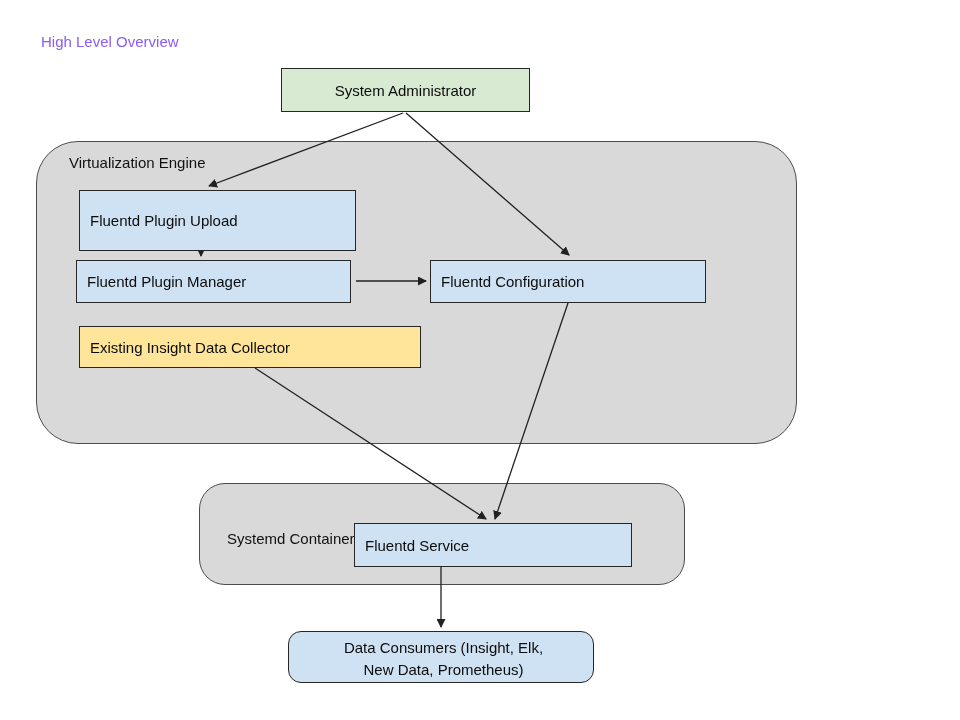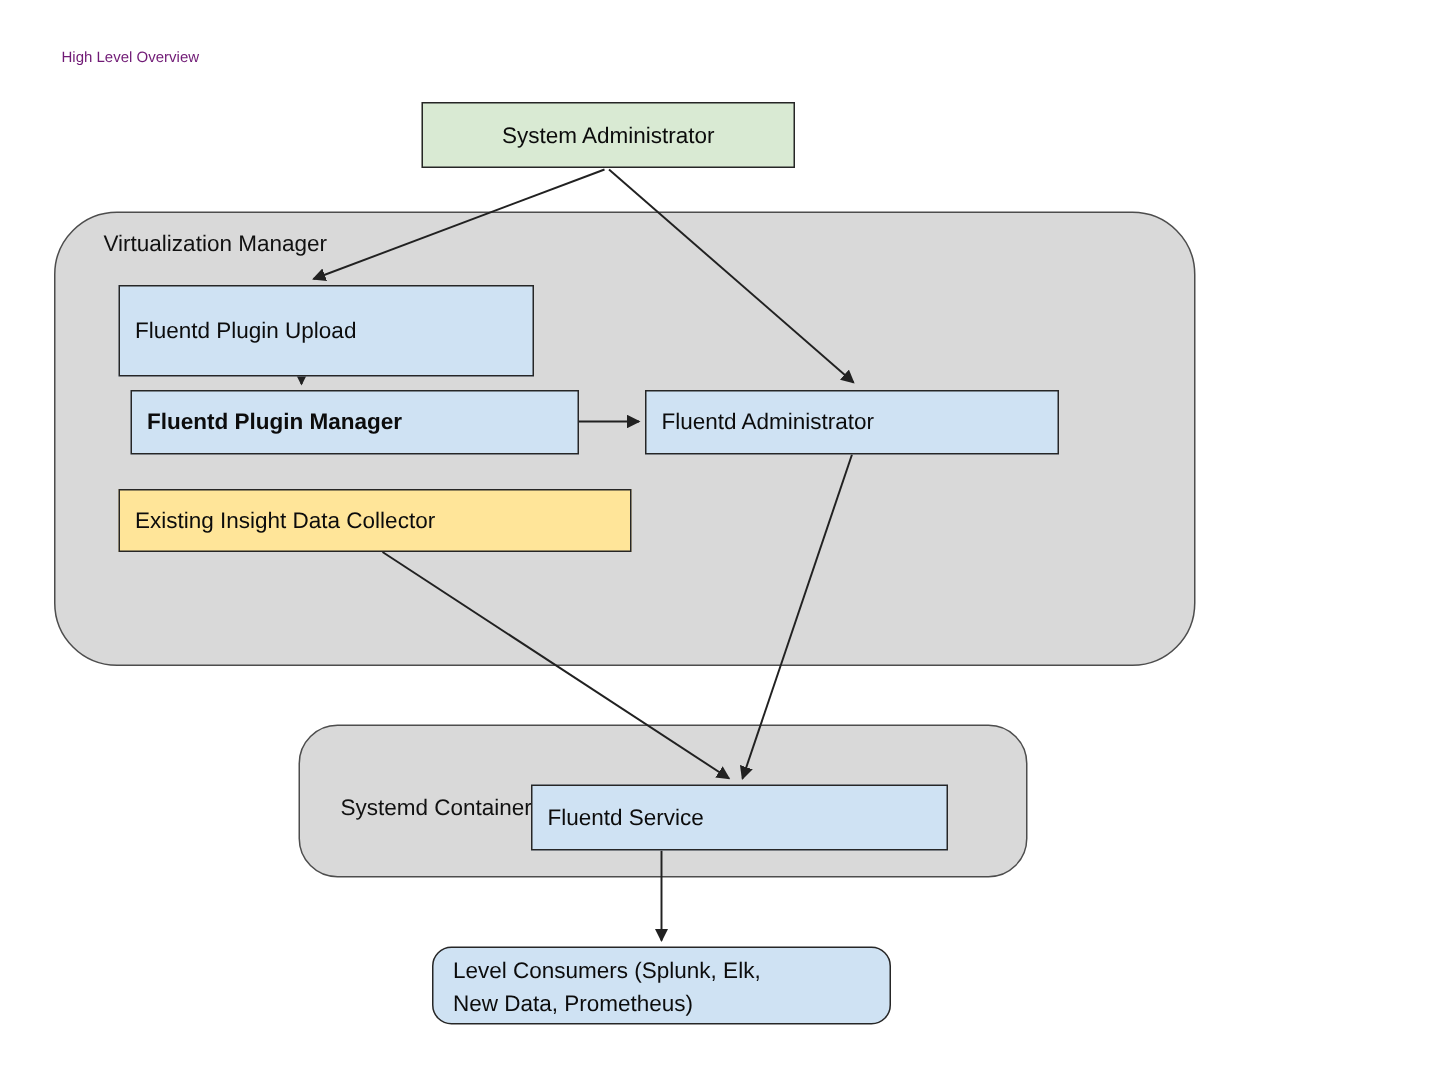--- a/index.html
+++ b/index.html
@@ -13,22 +13,22 @@
   }
   .canvas {
     position: relative;
     width: 960px;
     height: 720px;
   }
   .title {
     position: absolute;
     left: 41px;
     top: 33px;
-    font-size: 10px;
-    color: #701a75;
+    font-size: 15px;
+    color: #8b5cf6;
   }
   .container {
     position: absolute;
     background: var(--gray-fill, #d9d9d9);
     border: 1px solid var(--container-border, #4d4d4d);
     box-sizing: border-box;
   }
   .c-virt { left: 36px;  top: 141px; width: 761px; height: 303px; border-radius: 42px; }
   .c-sysd { left: 199px; top: 483px; width: 486px; height: 102px; border-radius: 26px; }
   .group-label {
@@ -51,46 +51,47 @@
   .node {
     position: absolute;
     box-sizing: border-box;
     border: 1px solid var(--node-border, #262626);
     display: flex;
     align-items: center;
     padding-left: 10px;
     font-size: 15px;
     color: #0c0c0c;
     white-space: nowrap;
+    text-align: center;
   }
   .node.centered { justify-content: center; padding-left: 0; }
   .n-sysadmin   { left: 281px; top: 68px;  width: 249px; height: 44px; background: var(--green-fill,  #d9ead3); }
   .n-upload     { left: 79px;  top: 190px; width: 277px; height: 61px; background: var(--blue-fill,   #cfe2f3); }
-  .n-manager    { left: 87px;  top: 260px; width: 299px; height: 43px; background: var(--blue-fill,   #cfe2f3); font-weight: bold; }
+  .n-manager    { left: 76px;  top: 260px; width: 275px; height: 43px; background: var(--blue-fill,   #cfe2f3); }
   .n-config     { left: 430px; top: 260px; width: 276px; height: 43px; background: var(--blue-fill,   #cfe2f3); }
   .n-insight    { left: 79px;  top: 326px; width: 342px; height: 42px; background: var(--yellow-fill, #ffe599); }
   .n-service    { left: 354px; top: 523px; width: 278px; height: 44px; background: var(--blue-fill,   #cfe2f3); }
   .n-consumers  {
     left: 288px; top: 631px; width: 306px; height: 52px;
     background: var(--blue-fill, #cfe2f3);
     border-radius: 13px;
     display: block;
     padding: 5px 8px 0 13px;
     line-height: 22px;
   }
 </style>
 </head>
 <body>
 
 <div class="canvas">
 
   <div class="title">High Level Overview</div>
 
   <div class="container c-virt">
-    <div class="group-label">Virtualization Manager</div>
+    <div class="group-label">Virtualization Engine</div>
   </div>
 
   <div class="container c-sysd">
     <div class="group-label">Systemd Container</div>
   </div>
 
   <svg class="edges" width="960" height="720" viewBox="0 0 960 720">
     <defs>
       <marker id="arrow" markerWidth="9" markerHeight="9" refX="8" refY="4.5" orient="auto" markerUnits="userSpaceOnUse">
         <path class="arrowhead" d="M0,0 L9,4.5 L0,9 z"></path>
@@ -111,29 +112,29 @@
 
   <div class="node n-upload">
     <span>Fluentd Plugin Upload</span>
   </div>
 
   <div class="node n-manager">
     <span>Fluentd Plugin Manager</span>
   </div>
 
   <div class="node n-config">
-    <span>Fluentd Administrator</span>
+    <span>Fluentd Configuration</span>
   </div>
 
   <div class="node n-service">
     <span>Fluentd Service</span>
   </div>
 
   <div class="node n-insight">
     <span>Existing Insight Data Collector</span>
   </div>
 
   <div class="node n-consumers">
-    <div>Level Consumers (Splunk, Elk,</div>
+    <div>Data Consumers (Insight, Elk,</div>
     <div>New Data, Prometheus)</div>
   </div>
 
 </div>
 
 </body></html>

